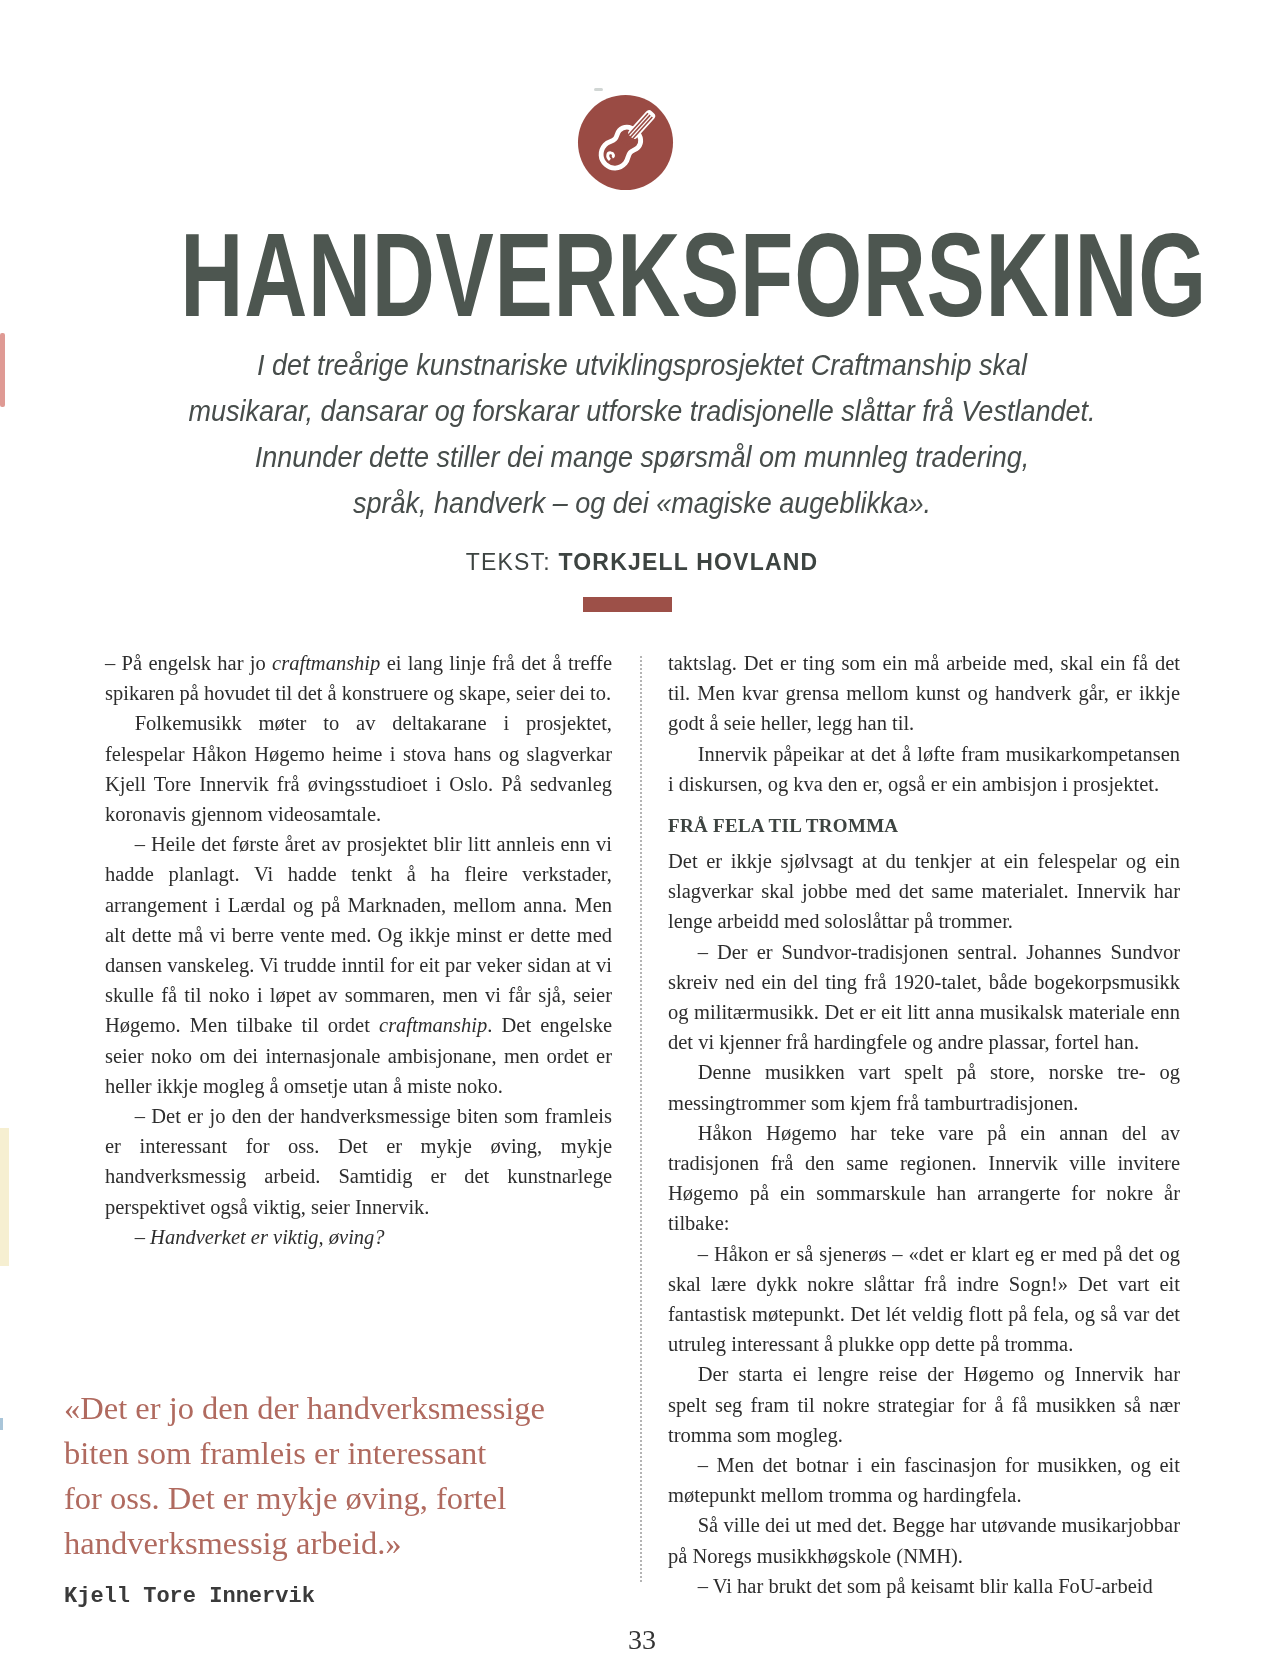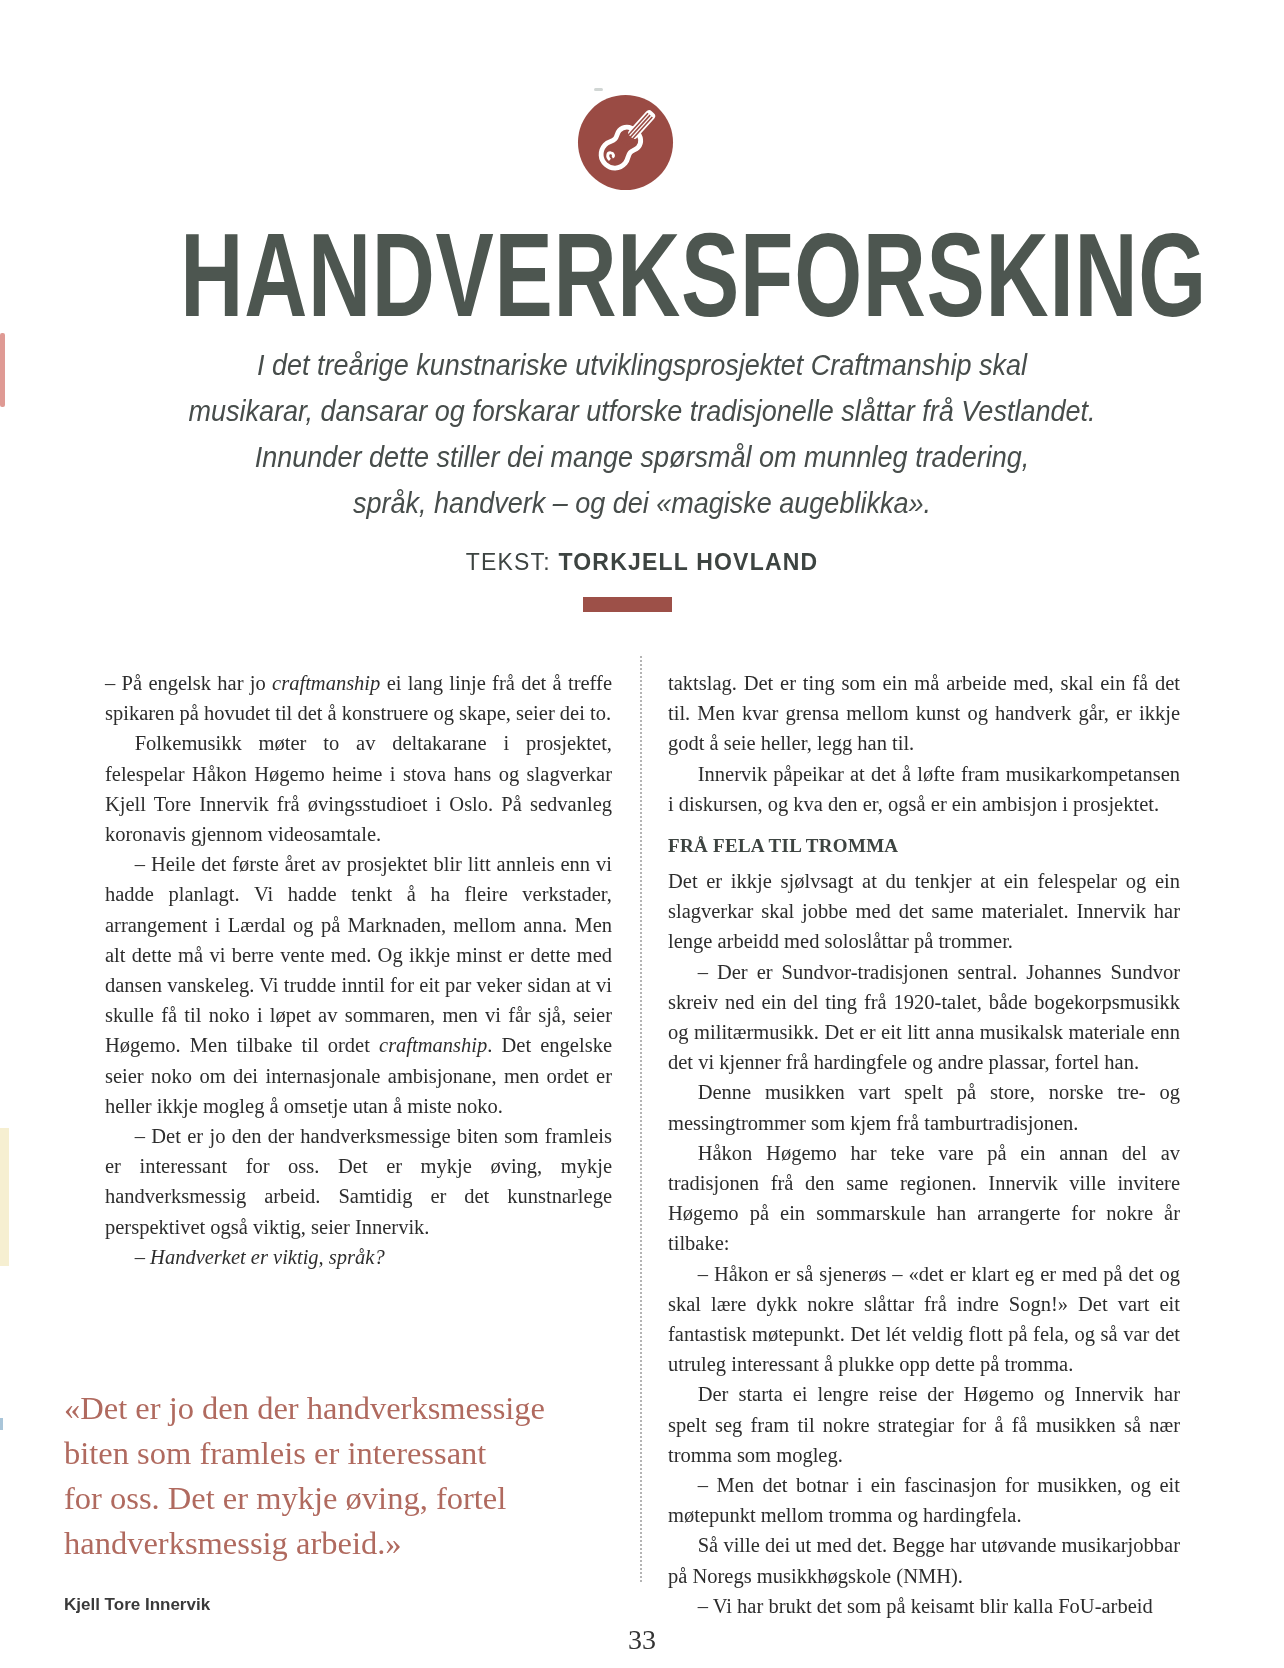--- a/index.html
+++ b/index.html
@@ -39,40 +39,40 @@
   
   .byline{top:549px;left:0;right:0;text-align:center;
     font-family:"Liberation Sans",sans-serif;font-size:23px;
     letter-spacing:1.2px;color:var(--sans_dark,#3d4441);}
   .byline .name{font-weight:bold;}
 
   
   .divider{top:597px;left:583px;width:89px;height:15px;background:var(--divider,#9d5048);}
 
   
-  .col{top:648px;font-size:20.5px;line-height:30.2px;text-align:justify;margin-top:20px;}
+  .col{top:648px;font-size:20.5px;line-height:30.2px;text-align:justify;}
   .col-left{left:105px;width:507px;}
   .col-right{left:668px;width:512px;}
   .col p{margin:0;}
   .col p.ind{text-indent:1.45em;}
   .col .it{font-style:italic;}
   .col h3{
     font-family:Liberation Serif, serif;font-size:19px;font-weight:bold;
     letter-spacing:.3px;color:var(--sans_dark,#3d4441);
     margin:14px 0 7px 0;text-align:left;line-height:26px;}
   .colrule{left:640px;top:656px;height:926px;width:0;border-left:2px dotted var(--rule,#b4b4b4);}
 
   
   .quote{top:1386px;left:64px;width:588px;text-align:left;
     font-family:"Liberation Serif",serif;
     font-size:32.5px;line-height:45px;color:var(--quote,#b06a5f);}
   .quote .lines div{white-space:nowrap;}
   .quote .attr{
-    margin-top:28px;font-family:Liberation Sans, sans-serif;
-    font-size:17px;font-weight:bold;color:#3a3a3a;line-height:22px;}
+    margin-top:20px;font-family:Liberation Mono, monospace;
+    font-size:22px;font-weight:bold;color:#3a3a3a;line-height:22px;}
 
   
   .pagenum{top:1624px;left:0;right:0;text-align:center;
     font-family:"Liberation Serif",serif;font-size:28px;color:#333;}
 </style>
 </head>
 <body>
 
 <div class="abs artifact-red"></div>
 <div class="abs artifact-cream"></div>
@@ -115,21 +115,21 @@
 
 <div class="abs divider"></div>
 
 <div class="abs colrule"></div>
 
 <div class="abs col col-left">
     <p><span>– På engelsk har jo </span><span class="it">craftmanship</span><span> ei lang linje frå det å treffe spikaren på hovudet til det å konstruere og skape, seier dei to.</span></p>
     <p class="ind"><span>Folkemusikk møter to av deltakarane i prosjektet, felespelar Håkon Høgemo heime i stova hans og slagverkar Kjell Tore Innervik frå øvingsstudioet i Oslo. På sedvanleg koronavis gjennom videosamtale.</span></p>
     <p class="ind"><span>– Heile det første året av prosjektet blir litt annleis enn vi hadde planlagt. Vi hadde tenkt å ha fleire verkstader, arrangement i Lærdal og på Marknaden, mellom anna. Men alt dette må vi berre vente med. Og ikkje minst er dette med dansen vanskeleg. Vi trudde inntil for eit par veker sidan at vi skulle få til noko i løpet av sommaren, men vi får sjå, seier Høgemo. Men tilbake til ordet </span><span class="it">craftmanship</span><span>. Det engelske seier noko om dei internasjonale ambisjonane, men ordet er heller ikkje mogleg å omsetje utan å miste noko.</span></p>
     <p class="ind"><span>– Det er jo den der handverksmessige biten som framleis er interessant for oss. Det er mykje øving, mykje handverksmessig arbeid. Samtidig er det kunstnarlege perspektivet også viktig, seier Innervik.</span></p>
-    <p class="ind"><span class="it">– Handverket er viktig, språk?</span></p>
+    <p class="ind"><span class="it">– Handverket er viktig, øving?</span></p>
   </div>
 <div class="abs col col-right">
     <p><span>taktslag. Det er ting som ein må arbeide med, skal ein få det til. Men kvar grensa mellom kunst og handverk går, er ikkje godt å seie heller, legg han til.</span></p>
     <p class="ind"><span>Innervik påpeikar at det å løfte fram musikarkompetansen i diskursen, og kva den er, også er ein ambisjon i prosjektet.</span></p>
     <h3>FRÅ FELA TIL TROMMA</h3>
     <p><span>Det er ikkje sjølvsagt at du tenkjer at ein felespelar og ein slagverkar skal jobbe med det same materialet. Innervik har lenge arbeidd med soloslåttar på trommer.</span></p>
     <p class="ind"><span>– Der er Sundvor-tradisjonen sentral. Johannes Sundvor skreiv ned ein del ting frå 1920-talet, både bogekorpsmusikk og militærmusikk. Det er eit litt anna musikalsk materiale enn det vi kjenner frå hardingfele og andre plassar, fortel han.</span></p>
     <p class="ind"><span>Denne musikken vart spelt på store, norske tre- og messingtrommer som kjem frå tamburtradisjonen.</span></p>
     <p class="ind"><span>Håkon Høgemo har teke vare på ein annan del av tradisjonen frå den same regionen. Innervik ville invitere Høgemo på ein sommarskule han arrangerte for nokre år tilbake:</span></p>
     <p class="ind"><span>– Håkon er så sjenerøs – «det er klart eg er med på det og skal lære dykk nokre slåttar frå indre Sogn!» Det vart eit fantastisk møtepunkt. Det lét veldig flott på fela, og så var det utruleg interessant å plukke opp dette på tromma.</span></p>

